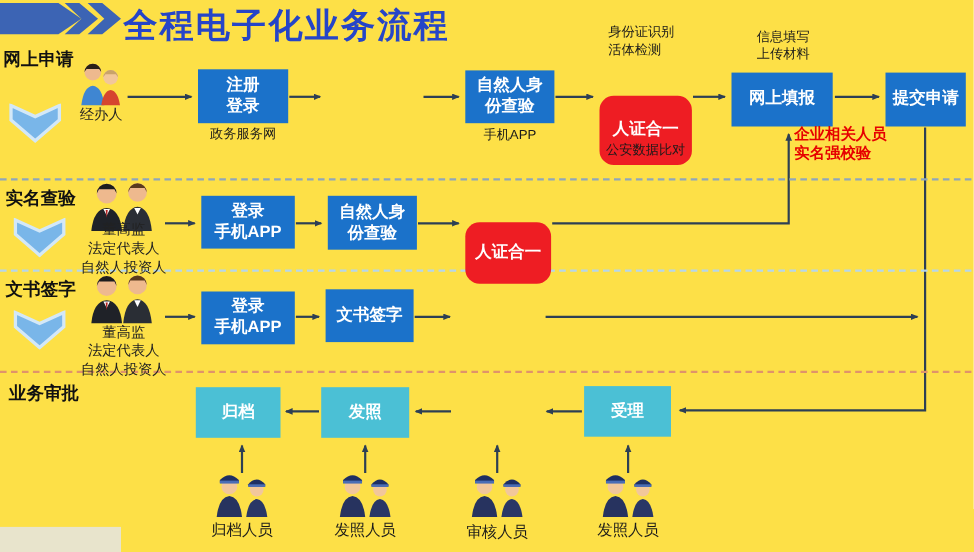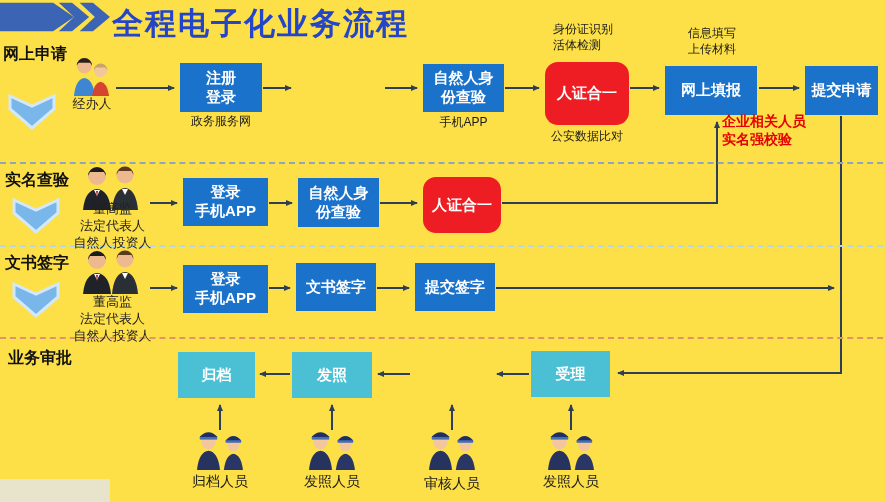--- a/index.html
+++ b/index.html
@@ -12,21 +12,21 @@
   .title{
     left:112px;top:3px;font-size:31px;font-weight:bold;color:#2545c8;letter-spacing:2px;
   }
   .lane-label{font-size:16px;font-weight:bold;color:#111;}
   .pbox{
     position:absolute;display:flex;align-items:center;justify-content:center;
     color:#fff;font-weight:bold;font-size:15px;line-height:1.25;text-align:center;
     white-space:pre-line;
   }
   .blue{background:#1b72ca;}
-  .red{background:#ee1d23;border-radius:13px;}
+  .red{background:#ee1d23;border-radius:13px;margin-top:25px;}
   .cyan{background:#4bc0d5;}
   .note{
     position:absolute;color:#1a1a1a;font-size:12px;line-height:1.3;text-align:center;
     white-space:pre-line;
   }
   .note.left-align{text-align:left;}
   .annotation{
     position:absolute;color:#e60000;font-weight:bold;font-size:14px;line-height:1.3;
     white-space:pre-line;text-align:left;
   }
@@ -175,21 +175,20 @@
     <path d="M19,26 L22,32 L25,26 Z" fill="#fff"></path>
     <path d="M21,27 L23,27 L22,34 Z" fill="#b22222"></path>
   </svg>
   <div class="actor-label" style="left:50px;top:293px;width:125px">董高监
 法定代表人
 自然人投资人</div>
 
   <div class="pbox blue" style="left:183px;top:265px;width:85px;height:48px">登录
 手机APP</div>
   <div class="pbox blue" style="left:296px;top:263px;width:80px;height:48px">文书签字</div>
-  <div class="pbox blue" style="left:415px;top:263px;width:80px;height:48px">提交签字</div>
 
   <div class="pbox cyan" style="left:178px;top:352px;width:77px;height:46px">归档</div>
   <div class="pbox cyan" style="left:292px;top:352px;width:80px;height:46px">发照</div>
   <div class="pbox cyan" style="left:531px;top:351px;width:79px;height:46px">受理</div>
 
   <svg class="abs" style="left:189px;top:424px" width="62" height="46" viewBox="0 0 64 48">
     <path d="M36,48 Q38,32 46,31 Q54,32 56,48 Z" fill="#2a3766"></path>
     <circle cx="46" cy="22" r="6.5" fill="#f2c79b"></circle>
     <path d="M38,17 Q46,8 54,17 L54,19 L38,19 Z" fill="#1e2f63"></path>
     <rect x="38" y="17" width="16" height="2.5" fill="#4a6db5"></rect>

